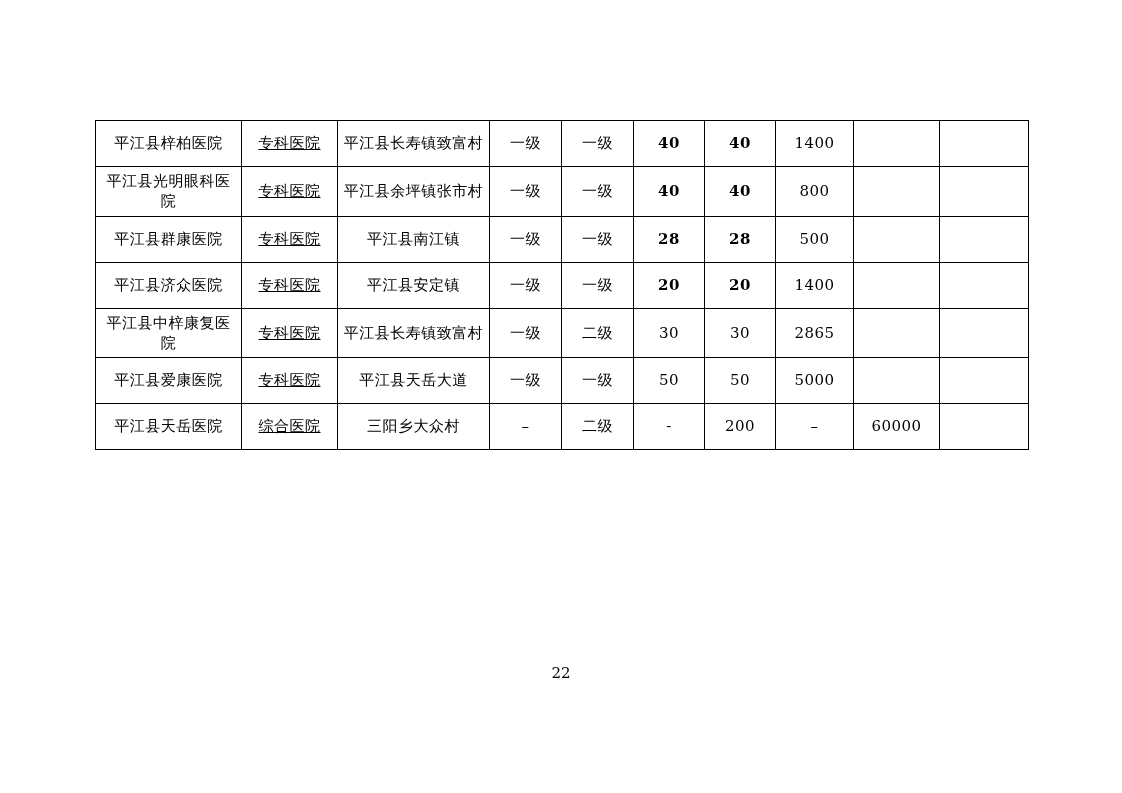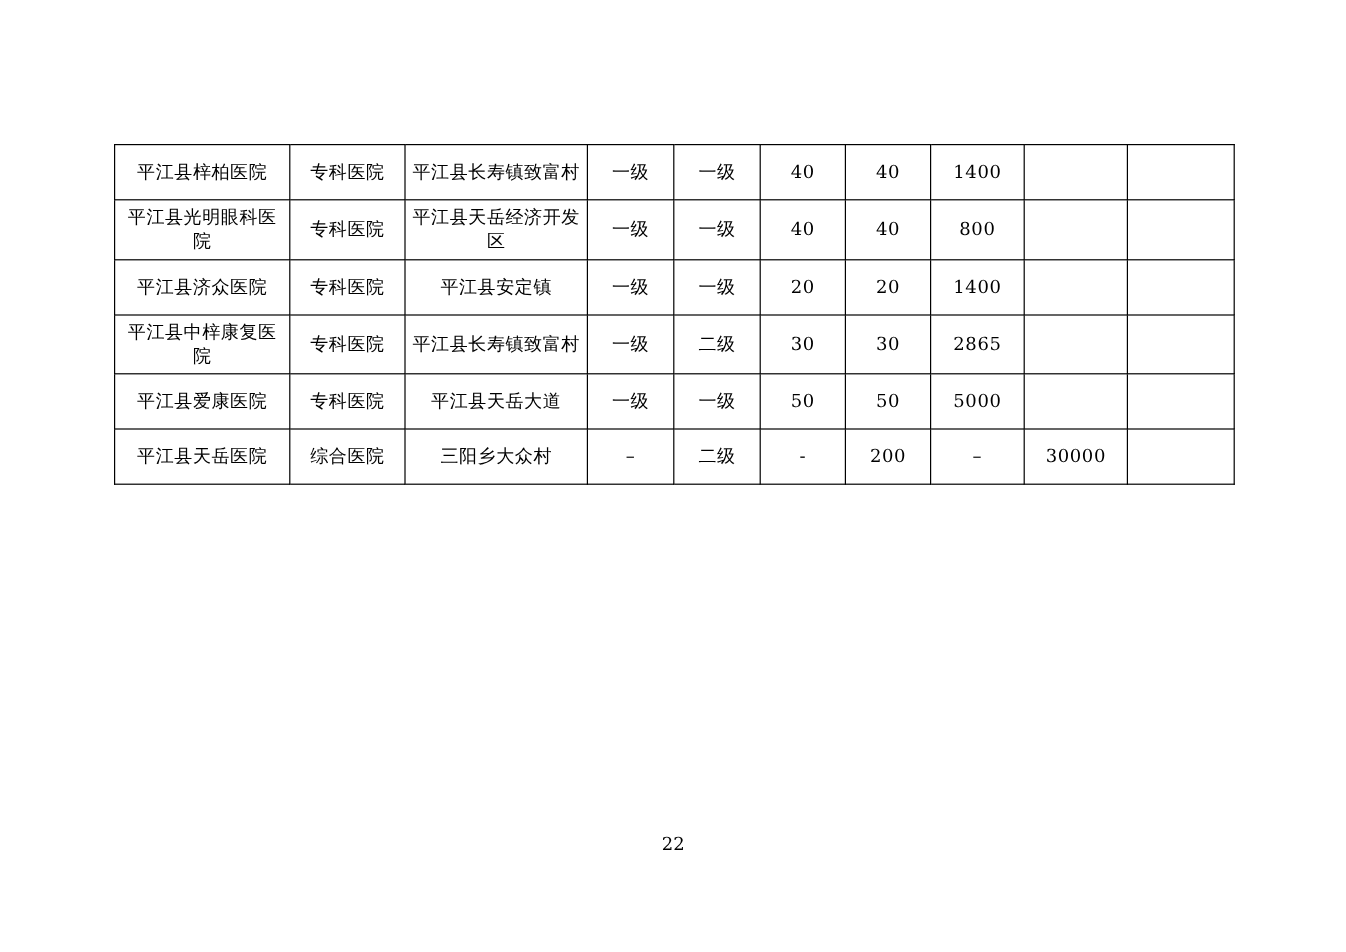--- a/index.html
+++ b/index.html
@@ -52,39 +52,39 @@
   col.c6 { width: 71px; }
   col.c7 { width: 78px; }
   col.c8 { width: 86px; }
   col.c9 { width: 89px; }
 
   .num {
     font-family: "DejaVu Serif", "Liberation Serif", serif;
     letter-spacing: 0;
   }
   .bold-num {
-    font-weight: normal;
+    font-weight: bold;
   }
   tr.r0 td, tr.r1 td, tr.r2 td, tr.r3 td, tr.r4 td {
     height: 46px;
   }
   tr td {
     height: 46px;
   }
   .page-number {
     position: absolute;
-    top: 694px;
+    top: 664px;
     left: 0;
     width: 1122px;
     text-align: center;
     font-size: 15px;
     font-family: "DejaVu Serif", "Liberation Serif", serif;
   }
   .cell-name { letter-spacing: 1px; }
-  .cell-type { letter-spacing: 1px; }
+  .cell-type { letter-spacing: 1px; text-decoration: underline; }
   .cell-addr { letter-spacing: 0.5px; }
   .cell-level { letter-spacing: 1px; margin-top: 29px; }
 </style>
 </head>
 <body>
 
 <div class="page">
 
   <div class="table-wrap">
     <table class="doc-table">
@@ -111,30 +111,42 @@
           <td class="num bold-num">40</td>
           <td class="num bold-num">40</td>
           <td class="num">1400</td>
           <td class="num"></td>
           <td class="num"></td>
         </tr>
 
         <tr class="r1">
           <td class="cell-name">平江县光明眼科医院</td>
           <td class="cell-type">专科医院</td>
-          <td class="cell-addr">平江县天岳经济开发区</td>
+          <td class="cell-addr">平江县余坪镇张市村</td>
           <td class="cell-level">一级</td>
           <td class="cell-level">一级</td>
           <td class="num bold-num">40</td>
           <td class="num bold-num">40</td>
           <td class="num">800</td>
           <td class="num"></td>
           <td class="num"></td>
         </tr>
 
+        <tr class="r2">
+          <td class="cell-name">平江县群康医院</td>
+          <td class="cell-type">专科医院</td>
+          <td class="cell-addr">平江县南江镇</td>
+          <td class="cell-level">一级</td>
+          <td class="cell-level">一级</td>
+          <td class="num bold-num">28</td>
+          <td class="num bold-num">28</td>
+          <td class="num">500</td>
+          <td class="num"></td>
+          <td class="num"></td>
+        </tr>
 
         <tr class="r3">
           <td class="cell-name">平江县济众医院</td>
           <td class="cell-type">专科医院</td>
           <td class="cell-addr">平江县安定镇</td>
           <td class="cell-level">一级</td>
           <td class="cell-level">一级</td>
           <td class="num bold-num">20</td>
           <td class="num bold-num">20</td>
           <td class="num">1400</td>
@@ -173,21 +185,21 @@
 
         <tr>
           <td class="cell-name">平江县天岳医院</td>
           <td class="cell-type">综合医院</td>
           <td class="cell-addr">三阳乡大众村</td>
           <td class="cell-level">–</td>
           <td class="cell-level">二级</td>
           <td class="num">-</td>
           <td class="num">200</td>
           <td class="num">–</td>
-          <td class="num">30000</td>
+          <td class="num">60000</td>
           <td class="num"></td>
         </tr>
 
       </tbody>
     </table>
   </div>
 
   <div class="page-number">22</div>
 
 </div>

